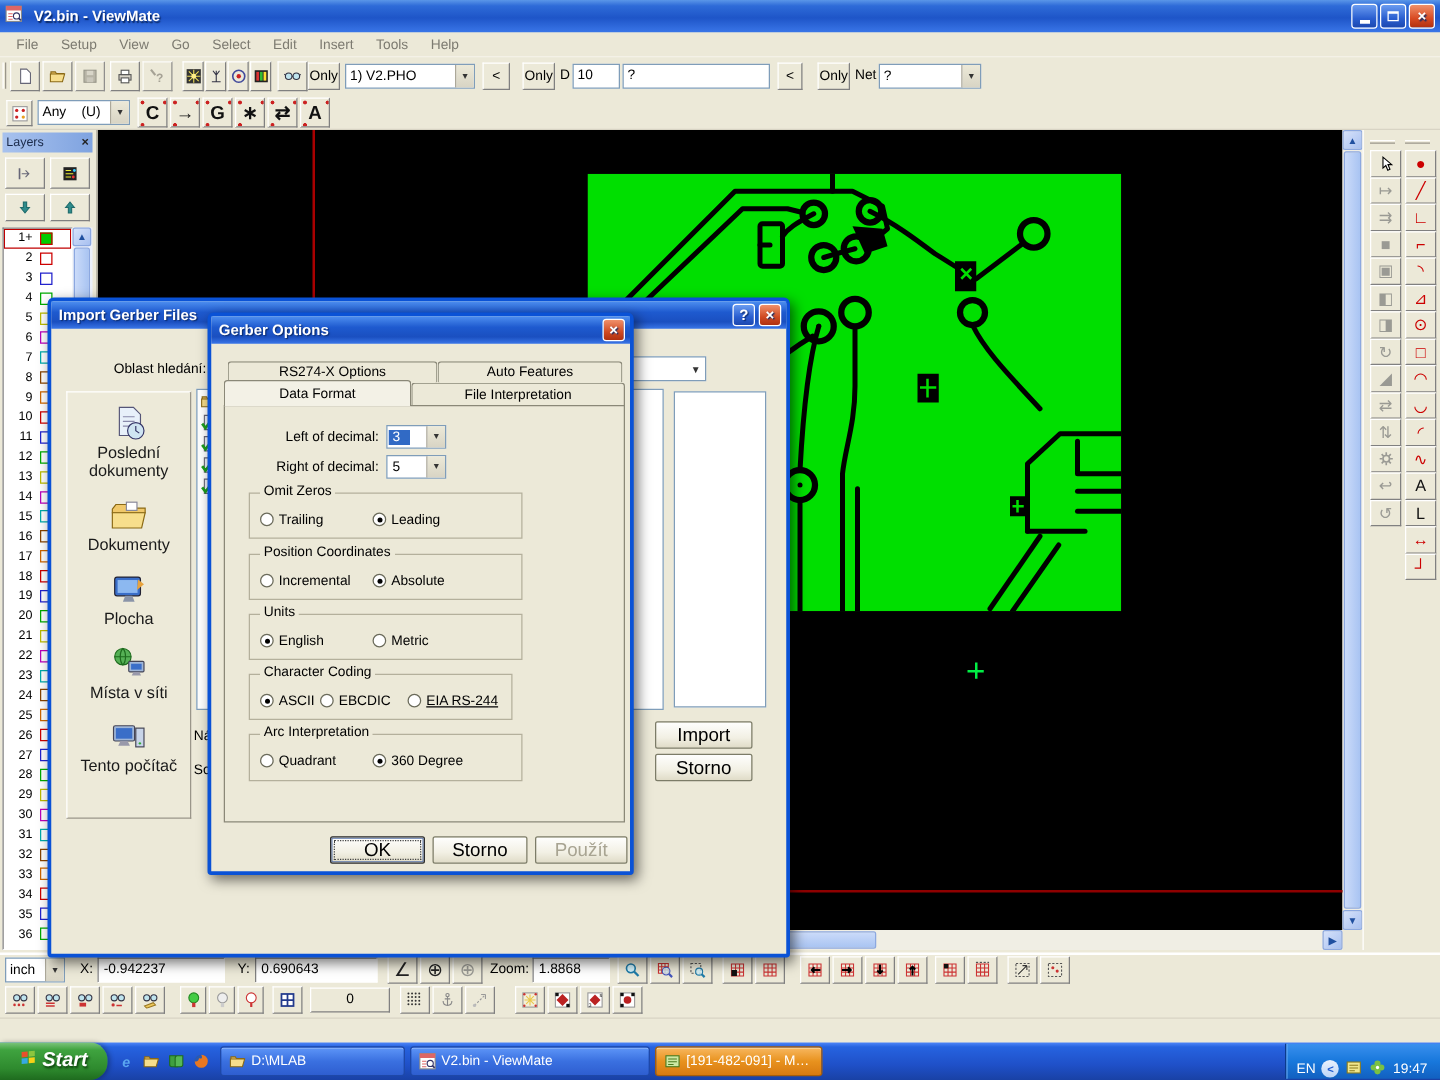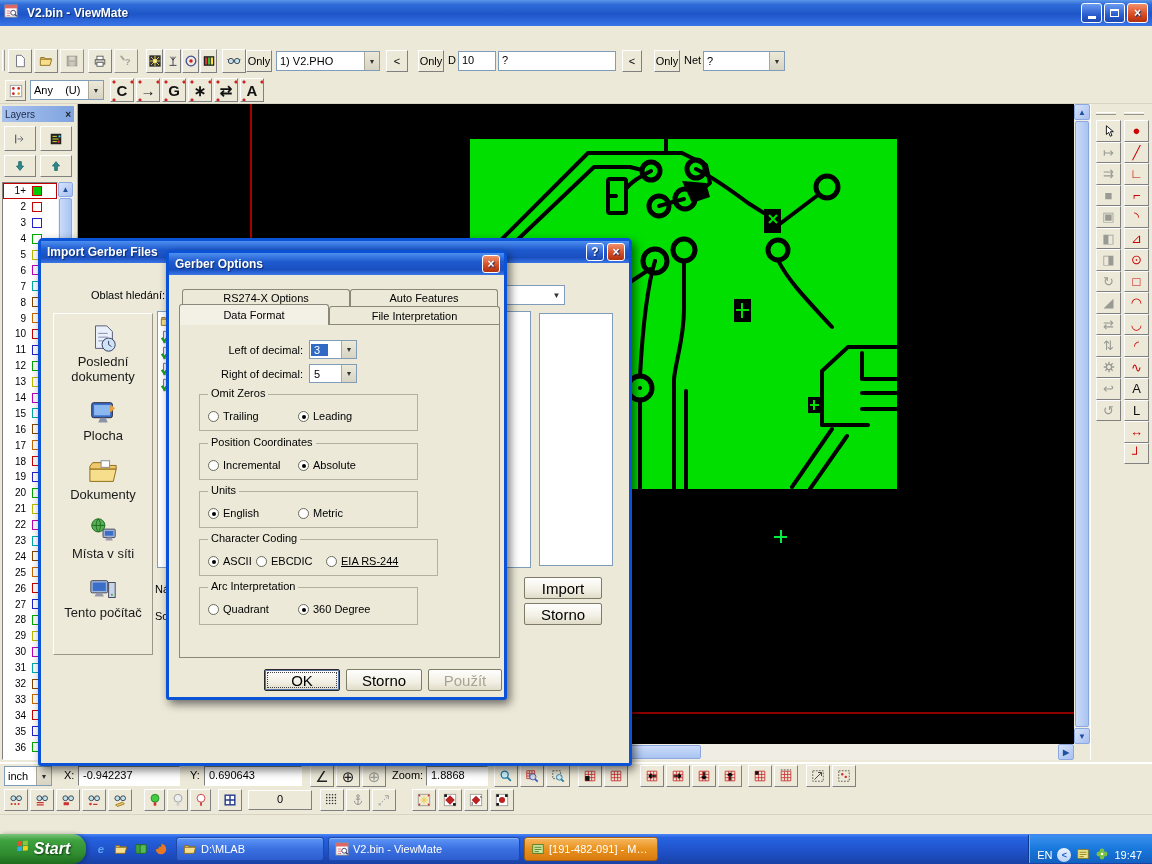--- a/index.html
+++ b/index.html
@@ -110,20 +110,31 @@
         </span>
       <span class="wbtn">
           <span class="restglyph"></span>
         </span>
       <span class="wbtn close">
           <span>×</span>
         </span>
     </span>
   </div>
 
+  <div id="menubar" class="abs">
+      <div class="menuitem">File</div>
+      <div class="menuitem">Setup</div>
+      <div class="menuitem">View</div>
+      <div class="menuitem">Go</div>
+      <div class="menuitem">Select</div>
+      <div class="menuitem">Edit</div>
+      <div class="menuitem">Insert</div>
+      <div class="menuitem">Tools</div>
+      <div class="menuitem">Help</div>
+    </div>
 
   <div id="toolbar1" class="abs">
     <span class="grab" style="left:2px"></span>
     <span id="tb-file"></span>
     <span id="tb-print"></span>
     <span id="tb-view"></span>
     <span id="tb-inspect"></span>
     <span class="tbtn" style="left:246px;width:26px;height:22px;top:4px">Only</span>
     <span class="combo" style="left:276px;width:104px">
         <span>1) V2.PHO</span>
@@ -822,34 +833,34 @@
           <svg width="30" height="30" viewBox="0 0 32 32">
             <path d="M8 2h12l6 6v18H8z" fill="#E8F0FA" stroke="#557"></path>
             <path d="M11 10h10M11 14h10M11 18h6" stroke="#88A"></path>
             <circle cx="22" cy="22" r="7" fill="#CFE4F2" stroke="#336"></circle>
             <path d="M22 18v4l3 2" stroke="#336" fill="none"></path>
           </svg>
           <span>Poslední dokumenty</span>
         </div>
         <div class="place">
           <svg width="30" height="30" viewBox="0 0 32 32">
+            <path d="M2 10l3-4h9l2 3h14v4H2z" fill="#F0C86A" stroke="#8A6914"></path>
+            <path d="M2 13h28l-3 13H2z" fill="#F7DE8C" stroke="#8A6914"></path>
+            <rect x="14" y="4" width="9" height="7" fill="#fff" stroke="#889"></rect>
+          </svg>
+          <span>Dokumenty</span>
+        </div>
+        <div class="place">
+          <svg width="30" height="30" viewBox="0 0 32 32">
             <rect x="4" y="5" width="22" height="16" rx="2" fill="#3A6EC8" stroke="#223"></rect>
             <rect x="6.5" y="7.5" width="17" height="11" fill="#8CB8F0"></rect>
             <path d="M13 21l-2 5h10l-2-5z" fill="#8a94a8"></path>
             <path d="M24 7l5 4-6 5" fill="#E8A33D"></path>
           </svg>
           <span>Plocha</span>
-        </div>
-        <div class="place">
-          <svg width="30" height="30" viewBox="0 0 32 32">
-            <path d="M2 10l3-4h9l2 3h14v4H2z" fill="#F0C86A" stroke="#8A6914"></path>
-            <path d="M2 13h28l-3 13H2z" fill="#F7DE8C" stroke="#8A6914"></path>
-            <rect x="14" y="4" width="9" height="7" fill="#fff" stroke="#889"></rect>
-          </svg>
-          <span>Dokumenty</span>
         </div>
         <div class="place">
           <svg width="30" height="30" viewBox="0 0 32 32">
             <circle cx="11" cy="10" r="7" fill="#55B055" stroke="#1E6B1E"></circle>
             <path d="M4 10h14M11 3c3 3 3 11 0 14-3-3-3-11 0-14z" stroke="#1E6B1E" fill="none"></path>
             <rect x="16" y="14" width="13" height="9" rx="1" fill="#9FB6D8" stroke="#445"></rect>
             <rect x="18" y="16" width="9" height="5" fill="#3A6EC8"></rect>
             <path d="M20 23l-1.5 3h8L25 23z" fill="#99a"></path>
           </svg>
           <span>Místa v síti</span>
@@ -927,21 +938,21 @@
       <div class="grp" style="left: 30px; top: 238px; width: 219px; height: 37px; z-index: 4;">
         <span class="grp-t">Units</span>
         <span class="opt" style="left: 8px;"><span class="radio sel"></span><span>English</span></span>
         <span class="opt" style="left: 98px;"><span class="radio"></span><span>Metric</span></span>
       </div>
       <div class="grp" style="left: 30px; top: 190px; width: 219px; height: 37px; z-index: 4;">
         <span class="grp-t">Position Coordinates</span>
         <span class="opt" style="left: 8px;"><span class="radio"></span><span>Incremental</span></span>
         <span class="opt" style="left: 98px;"><span class="radio sel"></span><span>Absolute</span></span>
       </div>
-      <div class="grp" style="left: 30px; top: 286px; width: 239px; height: 37px; z-index: 4;">
+      <div class="grp" style="left: 30px; top: 286px; width: 211px; height: 37px; z-index: 4;">
         <span class="grp-t">Character Coding</span>
         <span class="opt" style="left: 8px;"><span class="radio sel"></span><span>ASCII</span></span>
         <span class="opt" style="left: 56px;"><span class="radio"></span><span>EBCDIC</span></span>
         <span class="opt" style="left: 126px; text-decoration: underline;"><span class="radio"></span><span>EIA RS-244</span></span>
       </div>
       <div class="grp" style="left: 30px; top: 334px; width: 219px; height: 38px; z-index: 4;">
         <span class="grp-t">Arc Interpretation</span>
         <span class="opt" style="left: 8px;"><span class="radio"></span><span>Quadrant</span></span>
         <span class="opt" style="left: 98px;"><span class="radio sel"></span><span>360 Degree</span></span>
       </div>

